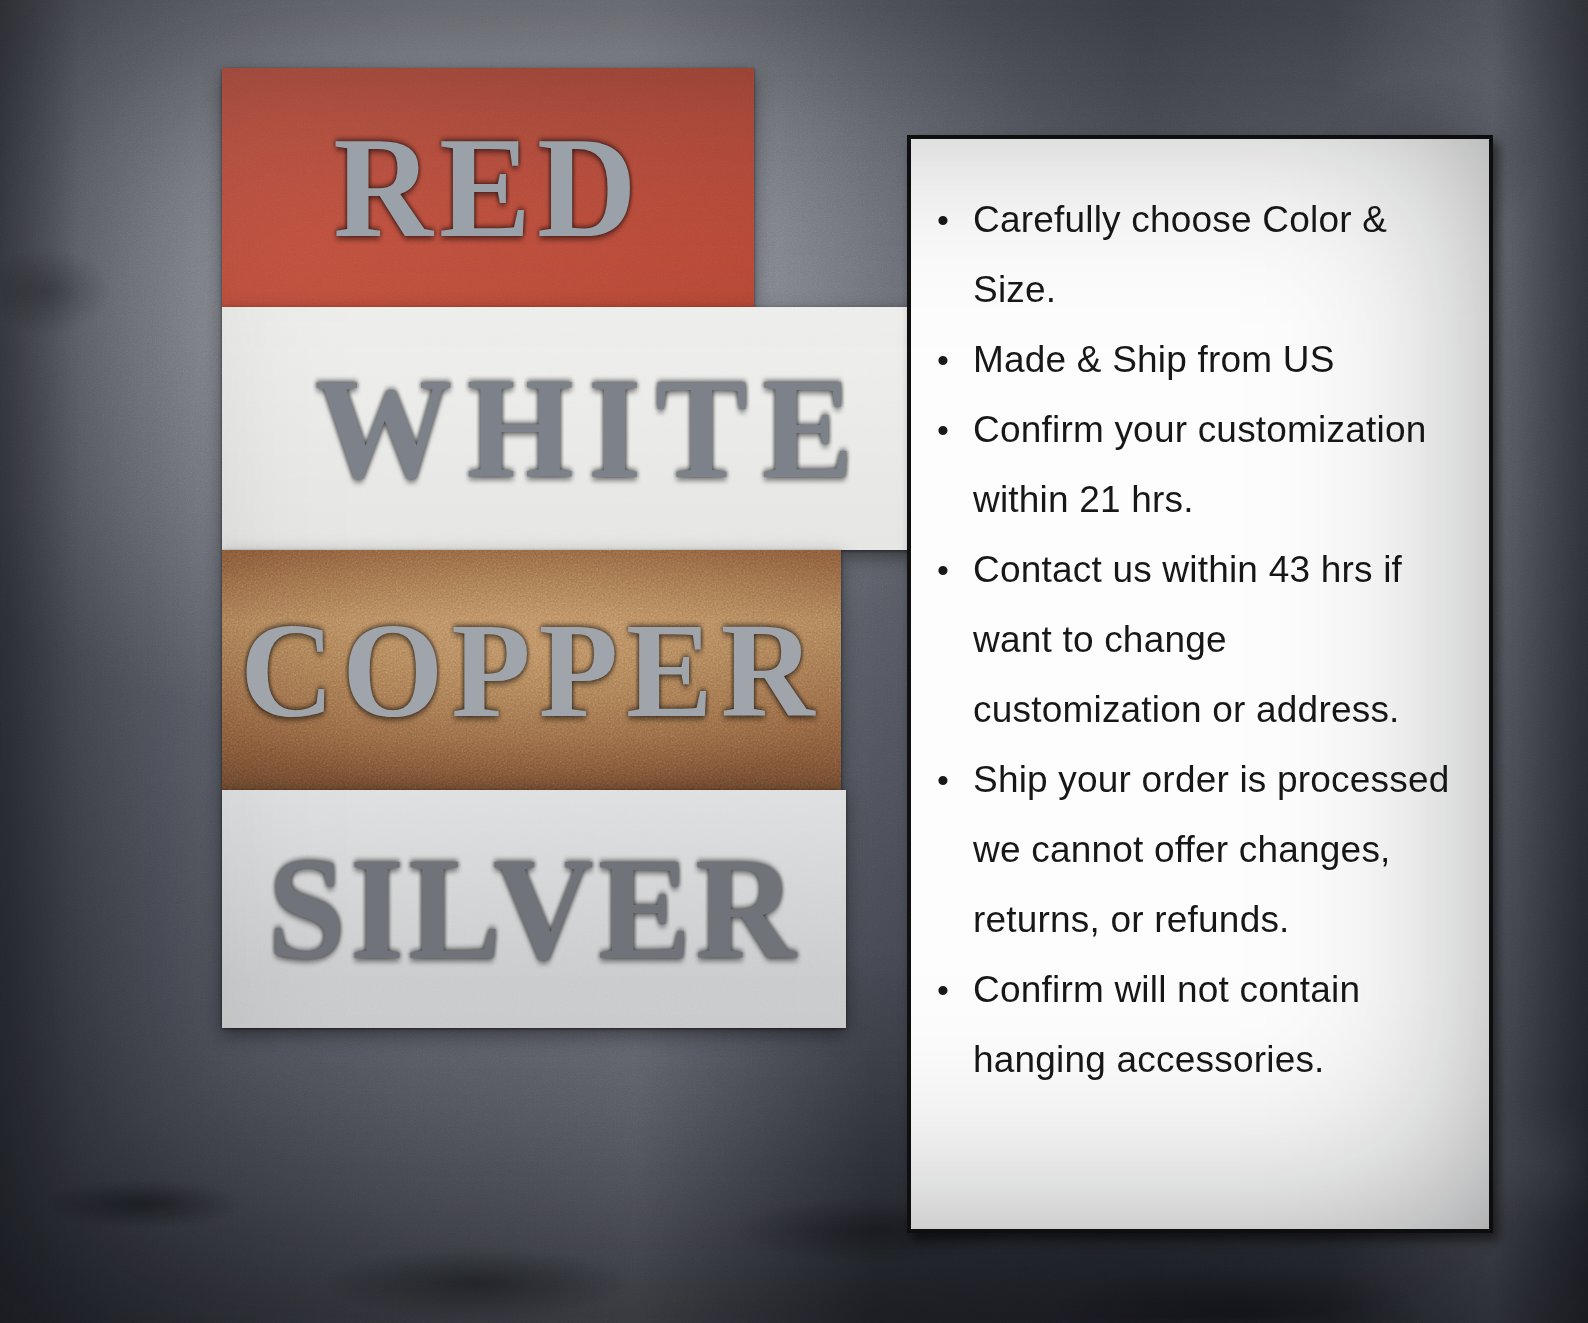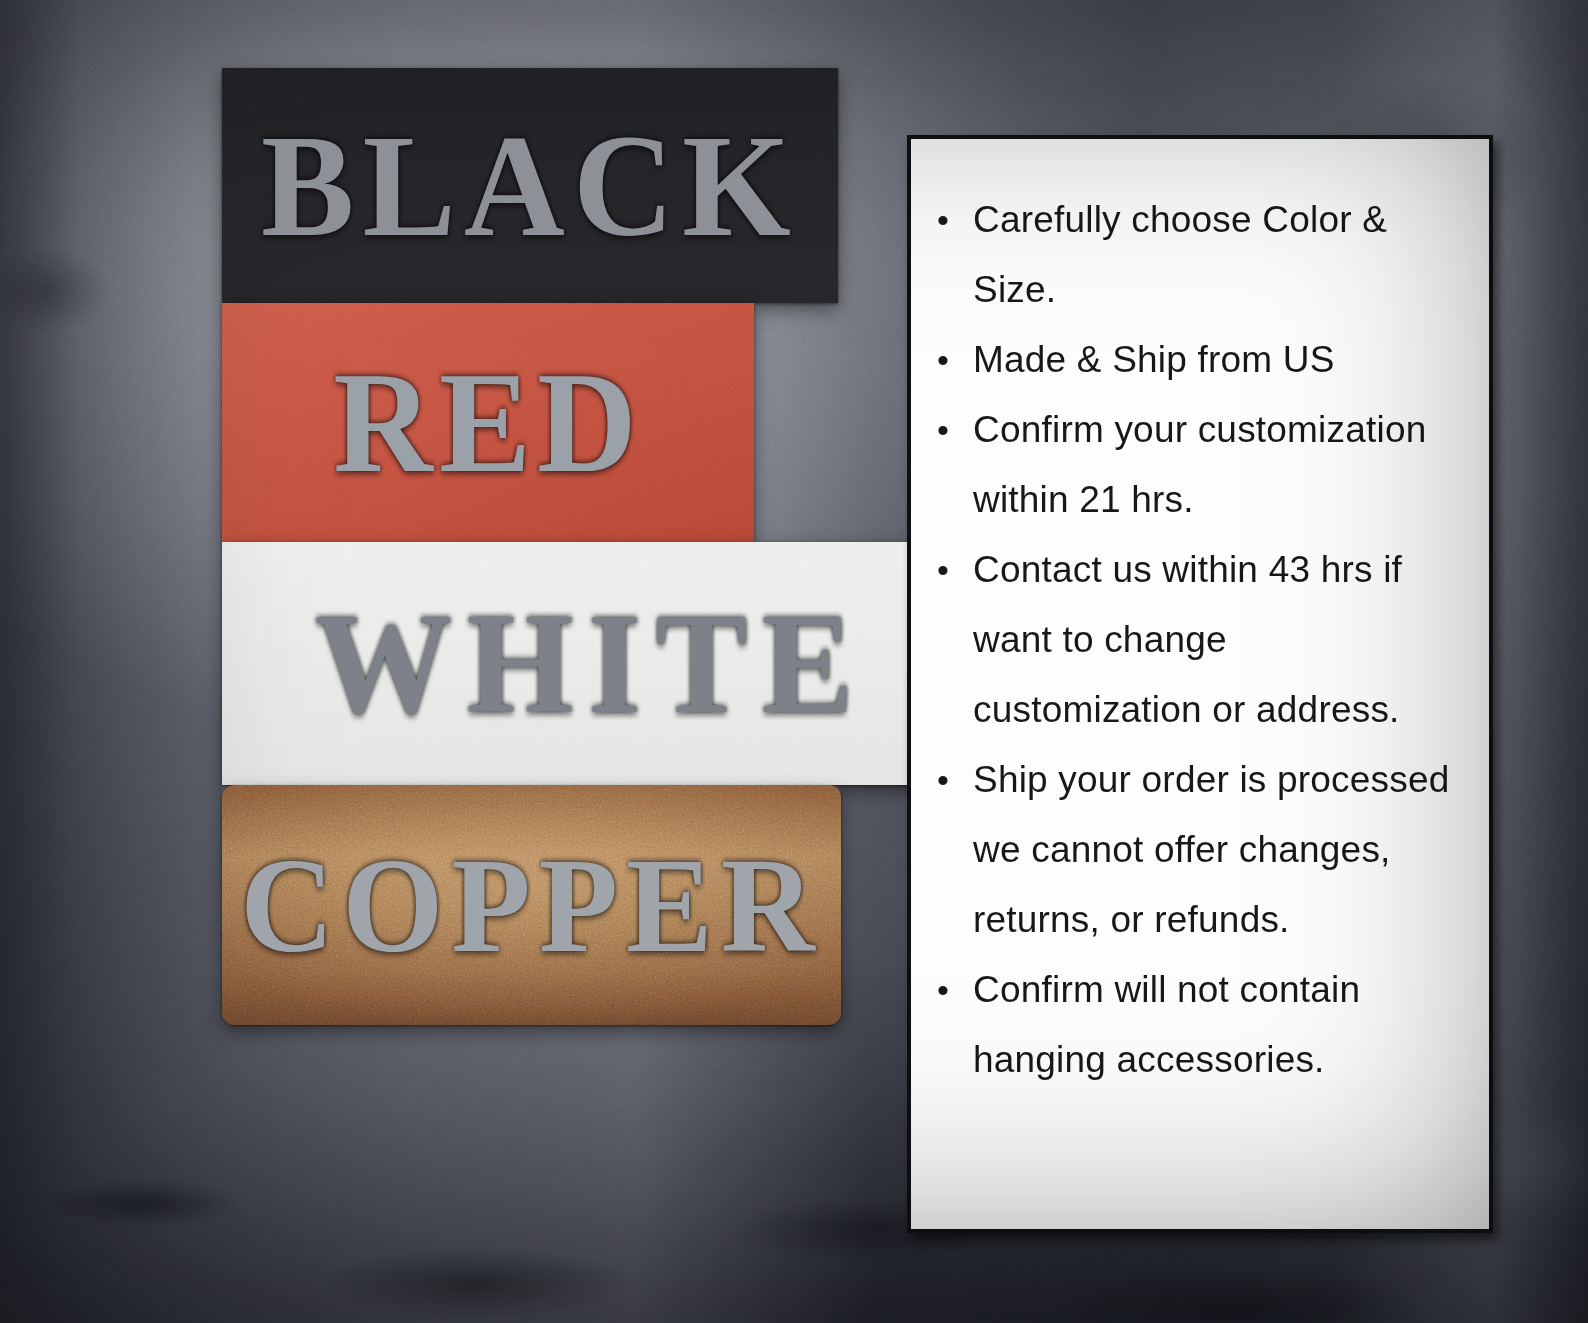--- a/index.html
+++ b/index.html
@@ -61,21 +61,20 @@
   .panel-2 .word{font-size:138px;letter-spacing:14px;}
   .panel-3 .word{font-size:130px;letter-spacing:8px;}
   .panel-4 .word{font-size:140px;letter-spacing:4px;}
   .panel-1{background-image:linear-gradient(160deg,rgba(255,255,255,.08),rgba(0,0,0,.10));}
   .panel-2{background-image:linear-gradient(180deg,rgba(0,0,0,.03),rgba(0,0,0,.07));}
   .panel-3{
     background-image:
       radial-gradient(480px 200px at 50% 42%, rgba(255,196,140,.28), rgba(255,196,140,0) 75%),
       linear-gradient(180deg, rgba(84,48,24,.35) 0%, rgba(255,205,150,.14) 30%,
                       rgba(70,40,20,.25) 78%, rgba(40,22,10,.45) 100%);
-    border-radius: 12px;
   }
   .panel-4{background-image:linear-gradient(180deg,rgba(255,255,255,.20),rgba(0,0,0,.06) 80%);}
   .panel-noise{position:absolute;inset:0;z-index:1;mix-blend-mode:overlay;opacity:.5;pointer-events:none;}
   
   .card{
     position:absolute;left:907px;top:135px;width:586px;height:1098px;
     box-sizing:border-box;border:4px solid #0f0f10;
     padding:46px 24px 0 26px;
     box-shadow:5px 7px 10px rgba(0,0,0,.55);
   }
@@ -94,43 +93,43 @@
 </head>
 <body>
 
 <div class="stage">
 
   <div class="bg"></div>
   <div class="grunge"></div>
 
   <div class="stack">
 
-    <div class="panel panel-0" style="background-color: rgb(38, 38, 42);">
-      <span class="word" style="color: rgb(141, 144, 150);">BLACK</span>
-    </div>
 
     <div class="panel panel-1" style="background-color: rgb(203, 78, 59);">
       <span class="word" style="color: rgb(155, 161, 168);">RED</span>
     </div>
 
     <div class="panel panel-2" style="background-color: rgb(246, 246, 245);">
       <span class="word" style="color: rgb(125, 130, 138);">WHITE</span>
     </div>
 
     <div class="panel panel-3" style="background-color: rgb(149, 102, 68);">
       <svg class="panel-noise" width="619" height="240" xmlns="http://www.w3.org/2000/svg">
         <filter id="coppern">
             <feTurbulence type="fractalNoise" baseFrequency="0.55" numOctaves="2" stitchTiles="stitch"></feTurbulence>
             <feColorMatrix type="saturate" values="0"></feColorMatrix>
           </filter>
         <rect width="100%" height="100%" filter="url(#coppern)"></rect>
       </svg>
       <span class="word" style="color: rgb(160, 165, 171);">COPPER</span>
     </div>
 
+    <div class="panel panel-4" style="background-color: rgb(214, 215, 216);">
+      <span class="word" style="color: rgb(112, 116, 122);">SILVER</span>
+    </div>
 
   </div>
 
   <div class="card" style="background-color: rgb(253, 253, 253);">
     <ul>
       <li>
         <span class="dot">•</span>
         <span class="btext">Carefully choose Color &amp; Size.</span>
       </li>
       <li>

